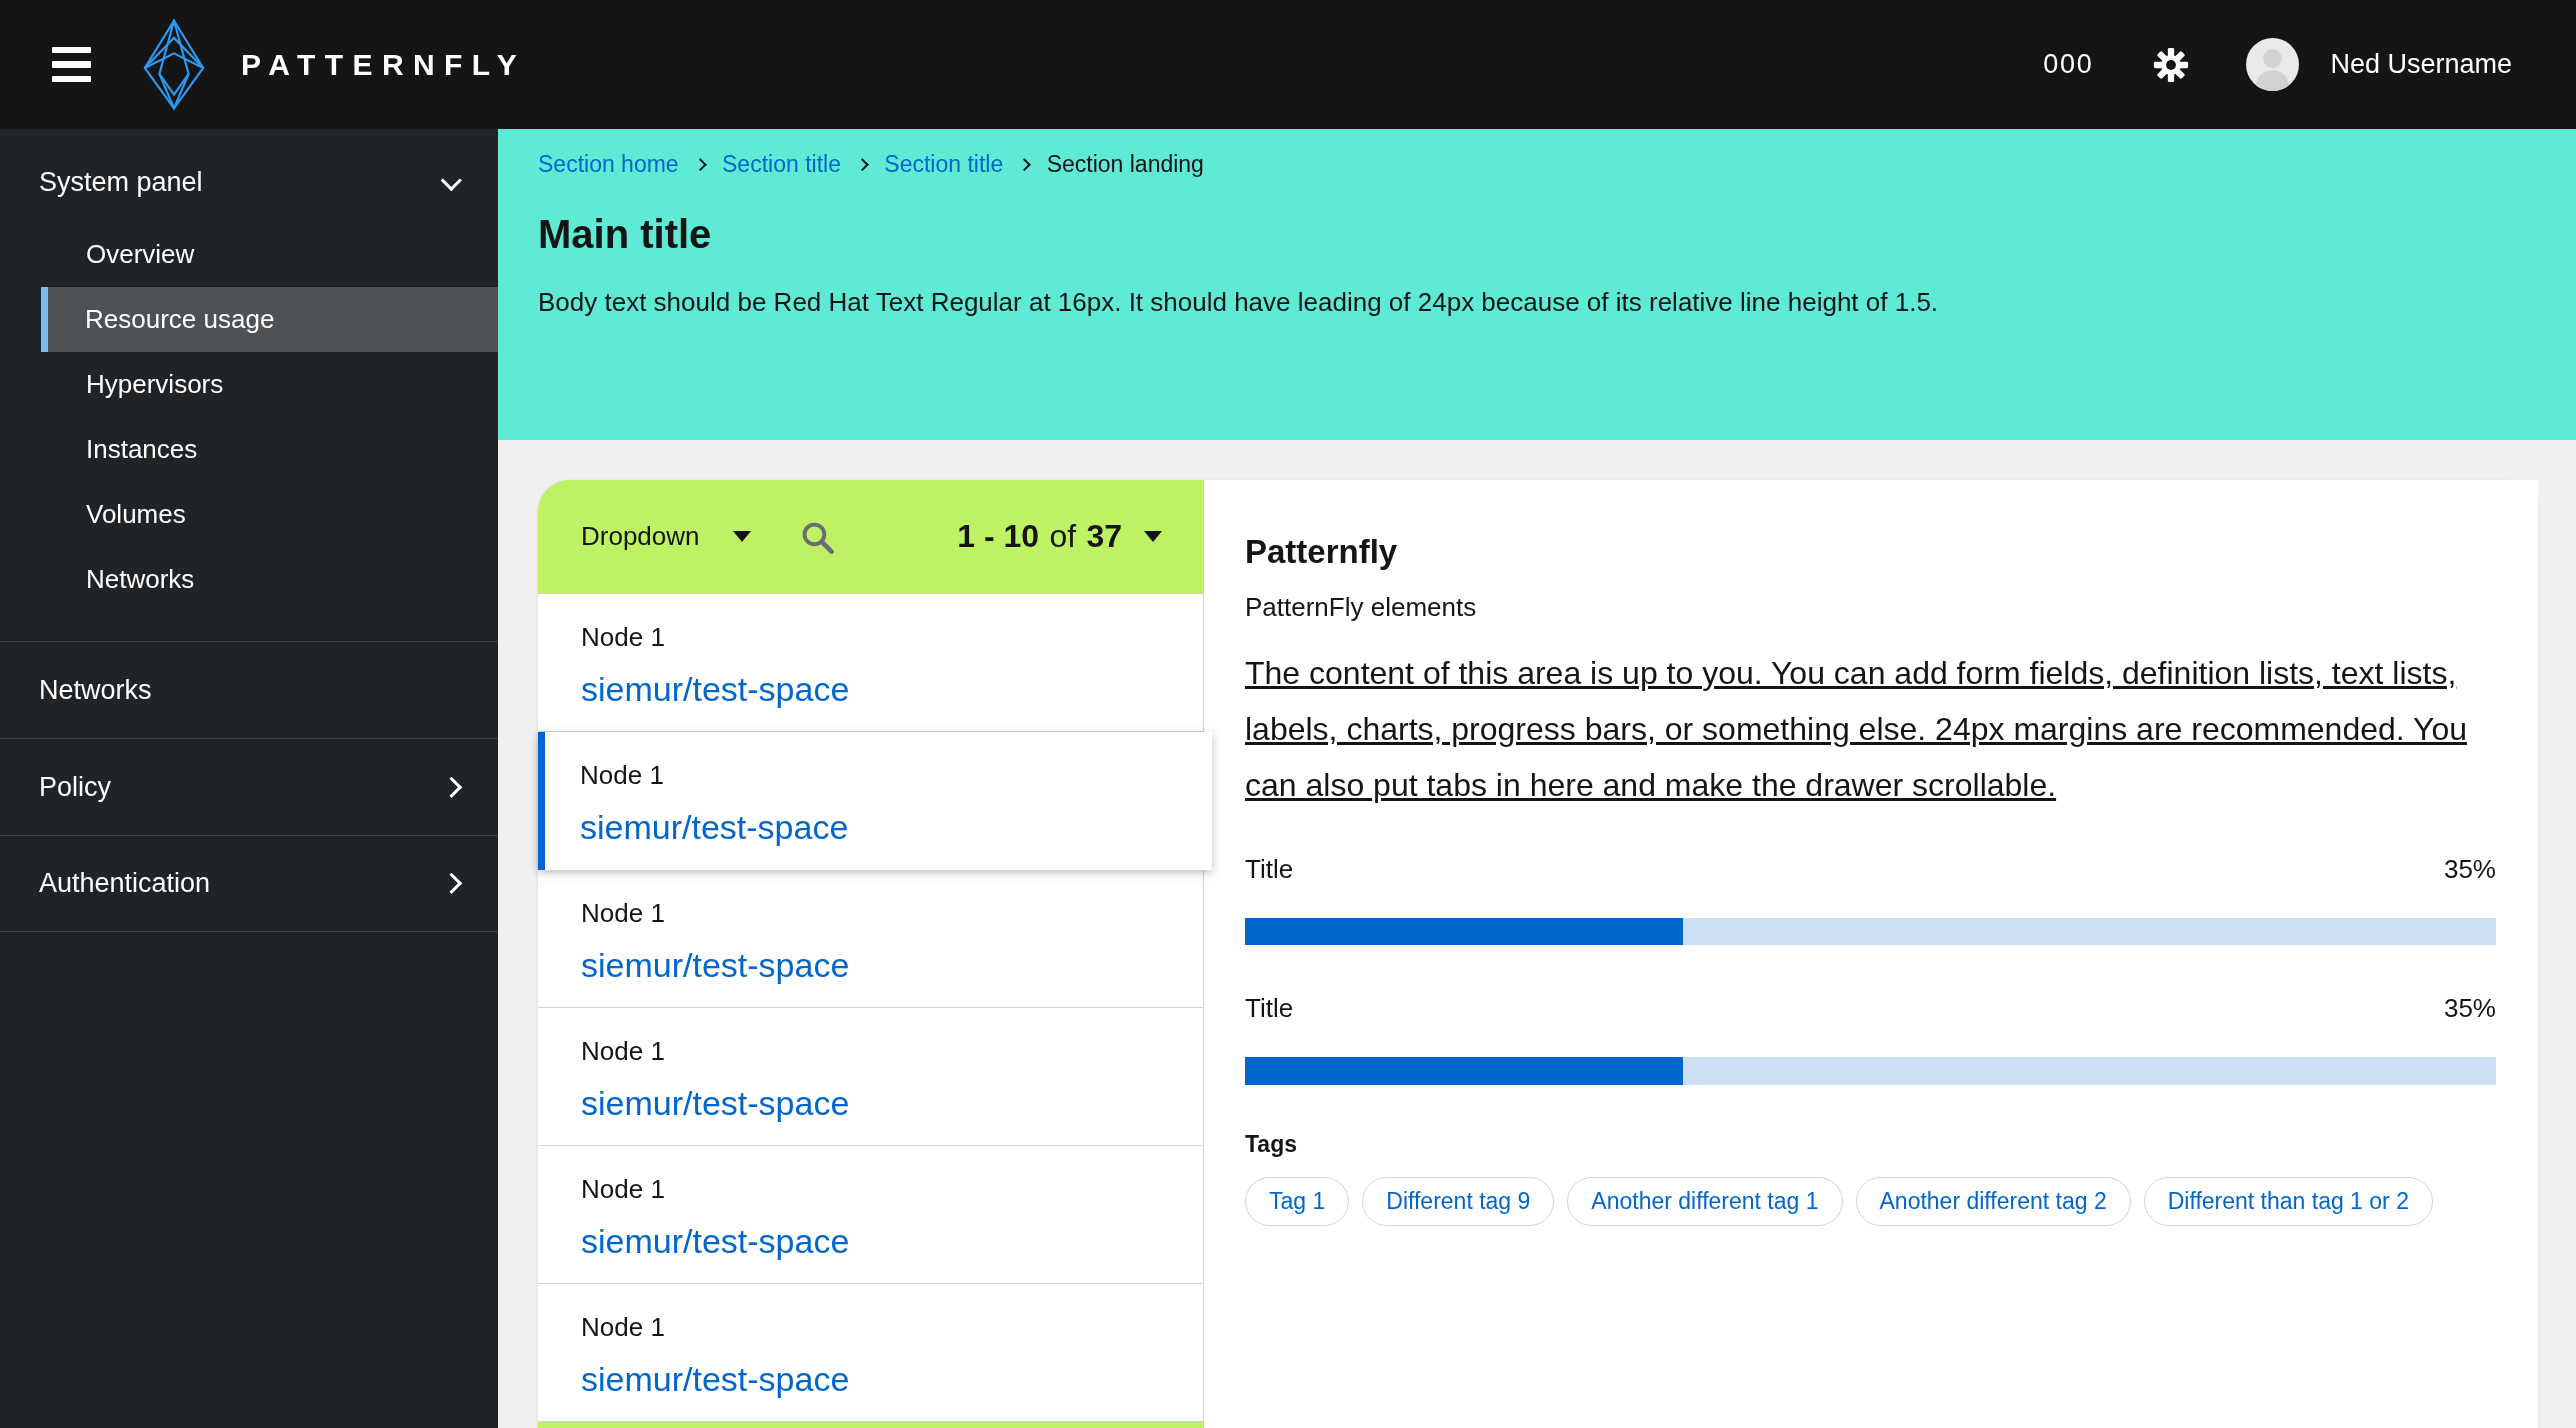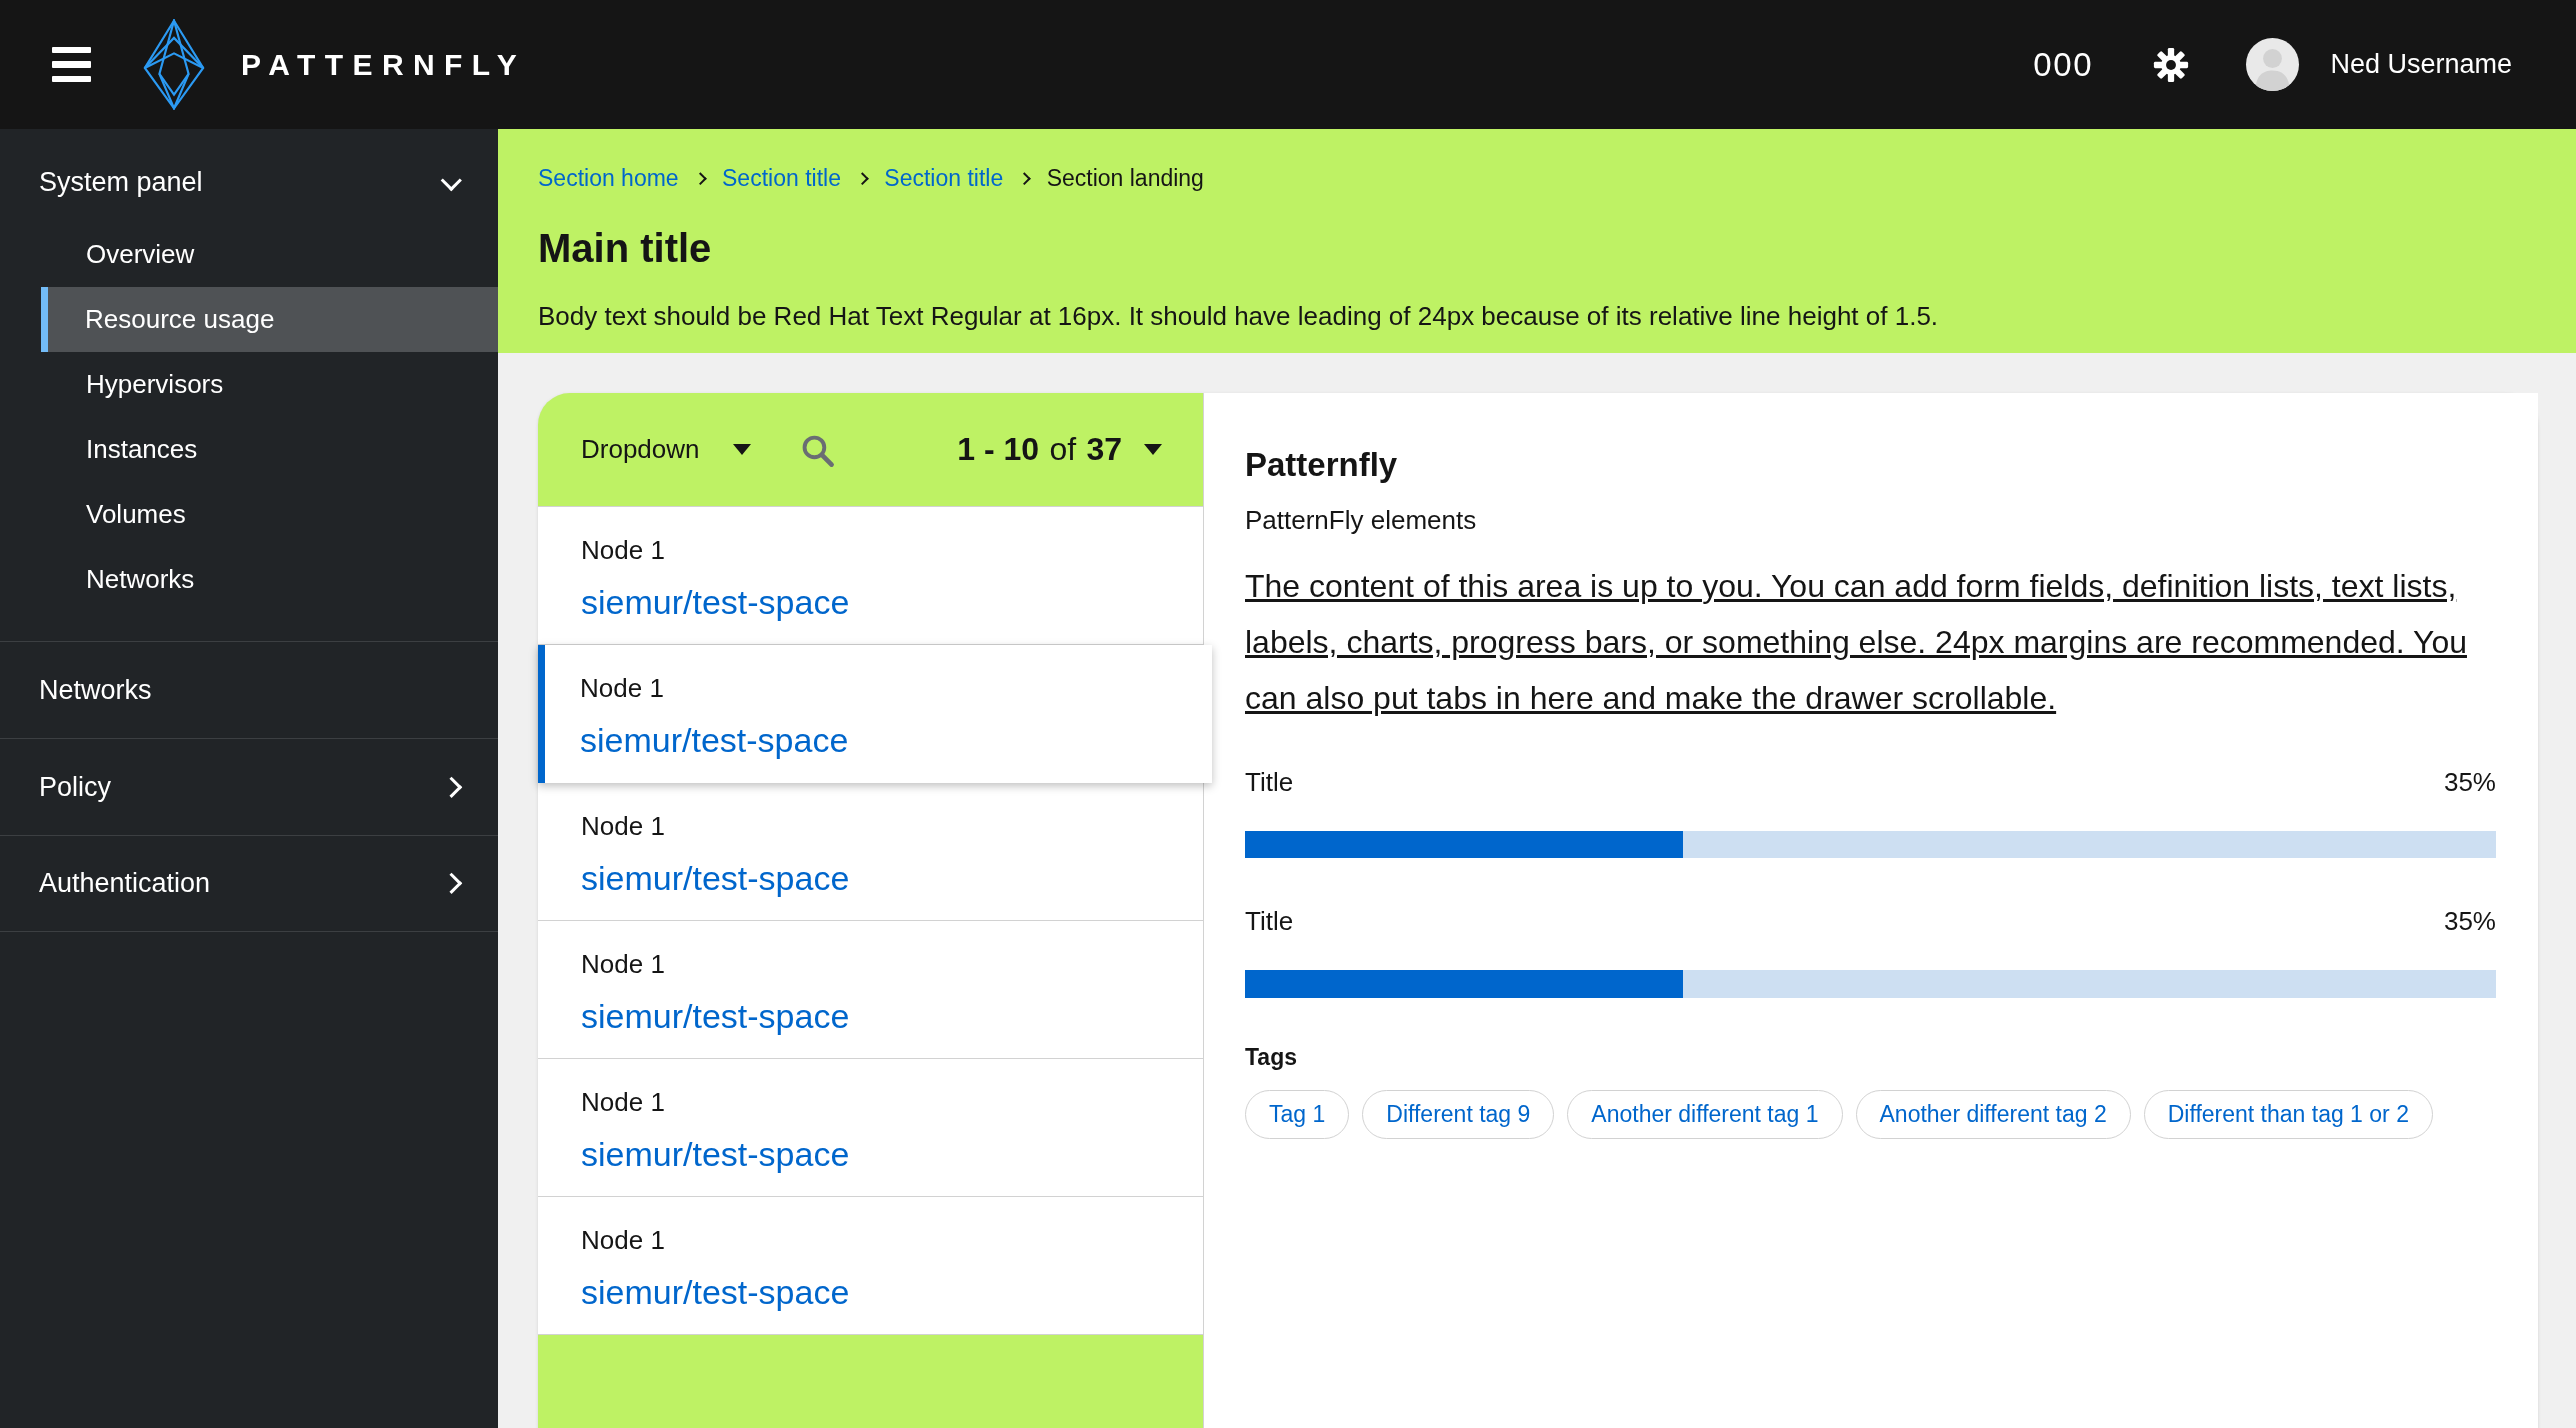--- a/index.html
+++ b/index.html
@@ -9,21 +9,21 @@
   
   .masthead { height: 129px; background: #151515; display: flex; align-items: center;
     padding: 0 64px 0 52px; }
   .hamburger { width: 39px; height: 36px; display: flex; flex-direction: column;
     justify-content: space-between; cursor: pointer; margin-right: 45px; flex: none; }
   .hamburger span { display: block; height: 6.9px; background: #fff; border-radius: 0.9px; }
   .brand { display: flex; align-items: center; }
   .brand svg { margin-right: 29px; }
   .brand-text { color: #fff; font-size: 30px; font-weight: 700; letter-spacing: 9.4px; }
   .mast-right { margin-left: auto; display: flex; align-items: center; }
-  .counter { color: #fff; font-size: 33px; letter-spacing: 1.7px; }
+  .counter { color: #fff; font-size: 27px; letter-spacing: 1.7px; }
   .gear { margin-left: 60px; display: flex; align-items: center; }
   .avatar { margin-left: 57px; width: 53px; height: 53px; border-radius: 50%;
     background: #e9e9e9; overflow: hidden; position: relative; flex: none; }
   .avatar svg { position: absolute; left: 0; top: 0; }
   .username { margin-left: 31px; color: #fff; font-size: 27px; }
 
   
   .shell { display: flex; height: 1300px; }
 
   
@@ -39,21 +39,21 @@
     font-size: 27px; border-top: 0.9px solid #3c3f42; cursor: pointer; }
   .nav-top-item:last-child { border-bottom: 0.9px solid #3c3f42; }
   .chev { width: 14.6px; height: 14.6px; border-right: 3.4px solid #fff;
     border-bottom: 3.4px solid #fff; display: inline-block; flex: none; }
   .chev.down { transform: rotate(45deg); margin-top: -5.2px; }
   .chev.right { transform: rotate(-45deg); }
   .spacer { margin-left: auto; }
 
   
   .main { flex: 1; display: flex; flex-direction: column; min-width: 0; }
-  .page-header { background: #bef264; padding: 36px 40px 0 40px; height: 224px; flex: none; }
+  .page-header { background: #5eead4; padding: 22px 40px 0 40px; height: 311px; flex: none; }
   .breadcrumb { display: flex; align-items: center; font-size: 23px; }
   .breadcrumb a { color: #0066cc; text-decoration: none; cursor: pointer; }
   .crumb-sep { width: 9.4px; height: 9.4px; border-right: 2.6px solid #151515;
     border-bottom: 2.6px solid #151515; transform: rotate(-45deg); margin: 0 17px; flex: none; }
   .crumb-current { color: #151515; }
   .page-title { font-size: 40px; font-weight: 700; color: #151515; margin-top: 34px; }
   .page-body { font-size: 26px; color: #151515; margin-top: 26px; line-height: 39px; }
 
   .content { flex: 1; background: #f0f0f0; padding: 40px; }
 

